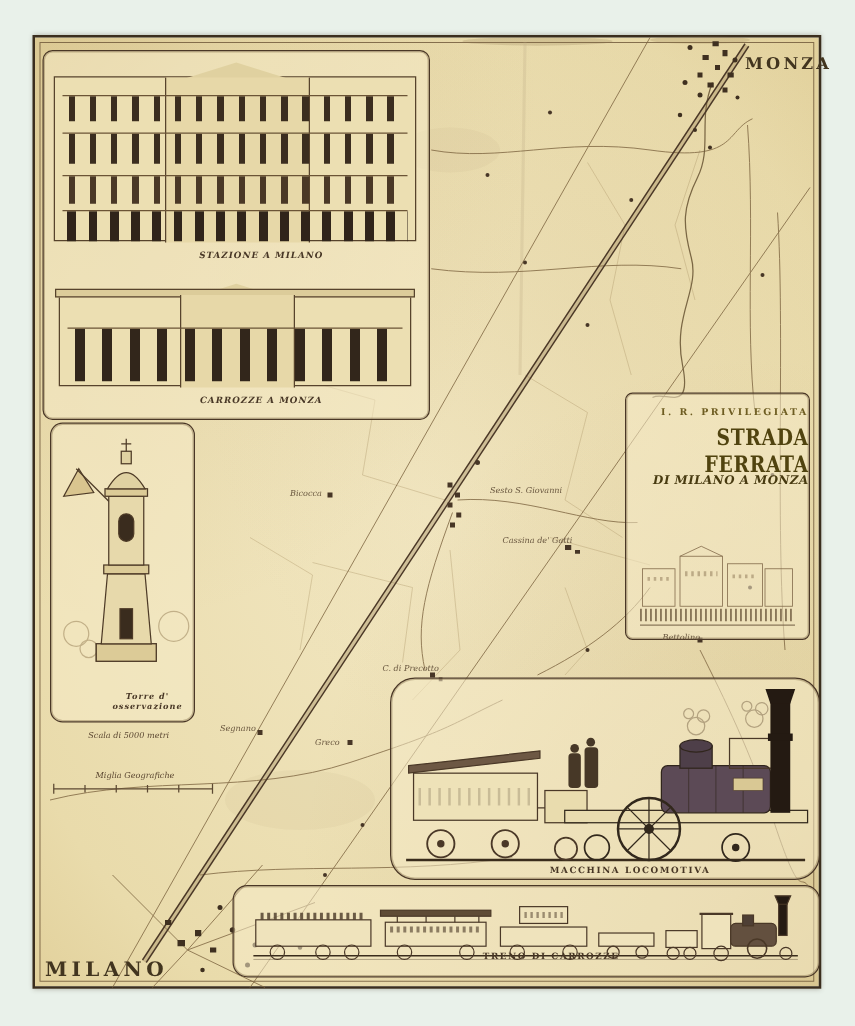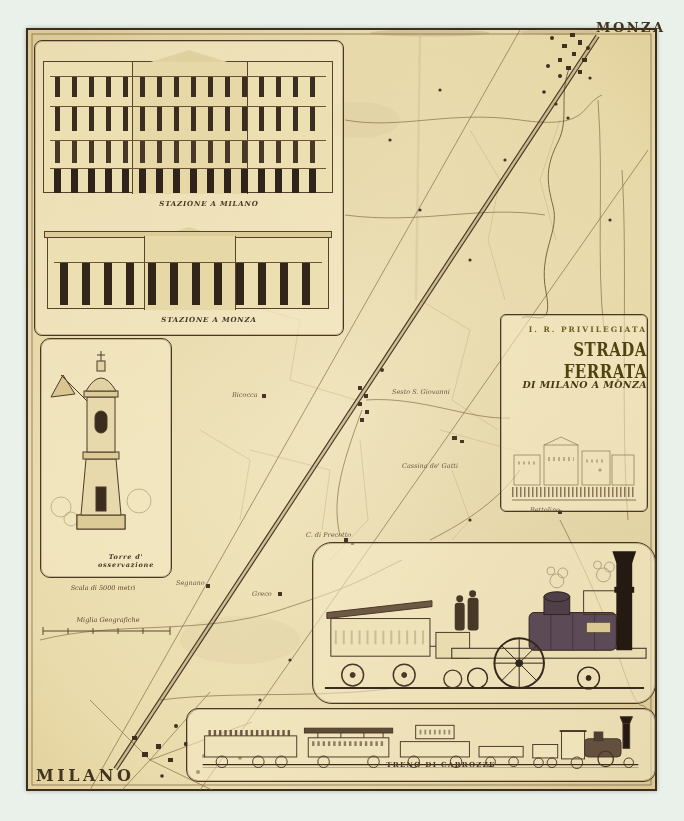--- a/index.html
+++ b/index.html
@@ -23,21 +23,21 @@
   .maplayer{position:absolute;left:26px;top:28px;width:631px;height:763px;}
 
   
   .inset{
     position:absolute;box-sizing:border-box;
     border:1.5px solid #4a3726;border-radius:10px;
     background:rgba(245,235,200,.55);
     box-shadow:inset 0 0 0 1px rgba(110,85,50,.35);
   }
   .stations-inset{left:34px;top:40px;width:310px;height:296px;border-radius:8px;}
-  .tower-inset{left:40px;top:338px;width:132px;height:240px;}
+  .tower-inset{left:40px;top:338px;width:116px;height:240px;}
   .cartouche{left:500px;top:314px;width:148px;height:198px;border-radius:6px;text-align:right;}
   .loco-inset{left:312px;top:542px;width:344px;height:162px;border-radius:20px;}
   .train-inset{left:186px;top:708px;width:470px;height:74px;border-radius:12px;}
 
   
   .bldg{position:absolute;box-sizing:border-box;background:#ecdfb2;border:1px solid #57432c;}
   .bldg1{left:8px;top:20px;width:290px;height:132px;}
   .bldg2{left:12px;top:194px;width:282px;height:74px;}
   .pediment{position:absolute;width:0;height:0;border-style:solid;border-color:transparent;}
   .bldg1 .pediment{left:97px;top:-15px;border-left-width:48px;border-right-width:48px;border-bottom:15px solid #e0d1a0;filter:drop-shadow(0 1px 0 #57432c);}
@@ -53,25 +53,25 @@
   .m1{top:26px;height:42px;border-top:1px solid #6b5436;background:repeating-linear-gradient(90deg,transparent 0 6px,#32261b 6px 14px,transparent 14px 22px);}
   .cornice{position:absolute;left:-4px;right:-4px;top:-5px;height:5px;background:#dccc9a;border:1px solid #57432c;}
 
   
   .caption{
     position:absolute;left:0;right:0;text-align:center;
     font-size:7px;letter-spacing:1.3px;color:#483726;font-weight:bold;padding-left:40px;
   }
   .caption.it{font-style:italic;letter-spacing:.8px;}
   .city{position:absolute;font-weight:bold;color:#42351f;}
-  .city-monza{left:596px;top:20px;font-size:13px;letter-spacing:2.5px;}
+  .city-monza{left:596px;top:44px;font-size:13px;letter-spacing:2.5px;}
   .city-milano{left:36px;top:766px;font-size:16px;letter-spacing:3.5px;}
   .place{position:absolute;font-size:6.5px;font-style:italic;color:#5c4933;opacity:.9;white-space:nowrap;text-align:center;}
   .pl-sesto{left:392px;top:388px;}
-  .pl-cassina{left:402px;top:428px;margin-top:34px;}
+  .pl-cassina{left:402px;top:428px;}
   .pl-precotto{left:306px;top:531px;}
   .pl-bicocca{left:232px;top:391px;}
   .pl-segnano{left:176px;top:579px;}
   .pl-greco{left:252px;top:590px;}
   .pl-bettolino{left:530px;top:506px;}
 
   
   .cart-line1{margin-top:10px;font-size:7.5px;font-weight:bold;letter-spacing:2px;color:#6e5d22;}
   .cart-line2{margin-top:9px;font-size:15px;font-weight:bold;letter-spacing:.5px;color:#50430f;transform:scaleY(1.2);}
   .cart-line3{font-size:9.5px;font-weight:bold;font-style:italic;letter-spacing:.4px;color:#473a10;}
@@ -210,21 +210,21 @@
     <div class="winrow r3"></div>
     <div class="winrow r4"></div>
   </div>
   <div class="caption it" style="top:158px">STAZIONE A MILANO</div>
   <div class="bldg bldg2">
     <div class="pediment"></div>
     <div class="cornice"></div>
     <div class="centerblock"></div>
     <div class="winrow m1"></div>
   </div>
-  <div class="caption it" style="top:274px">STAZIONE A MONZA</div>
+  <div class="caption it" style="top:274px">CARROZZE A MONZA</div>
 </div>
 
 <div class="inset tower-inset">
   <svg width="115" height="208" viewBox="0 0 115 208">
     <g stroke="#4e3b27" fill="#e7d9ab" stroke-width="1">
       <g fill="none" stroke="#8a7148" opacity=".45">
         <circle cx="20" cy="168" r="10"></circle>
           <circle cx="98" cy="162" r="12"></circle>
           <circle cx="30" cy="180" r="7"></circle>
       </g>
@@ -337,20 +337,21 @@
         <line x1="208" y1="96" x2="208" y2="146"></line>
           <line x1="183" y1="121" x2="233" y2="121"></line>
         <line x1="190" y1="103" x2="226" y2="139"></line>
           <line x1="226" y1="103" x2="190" y2="139"></line>
         <circle cx="166" cy="136" r="10" stroke-width="1.4"></circle>
         <circle cx="278" cy="136" r="11" stroke-width="1.4"></circle>
           <circle cx="278" cy="136" r="2.5" fill="#32281c"></circle>
       </g>
     </g>
   </svg>
+  <div class="caption" style="bottom:3px">MACCHINA LOCOMOTIVA</div>
 </div>
 
 <div class="inset train-inset">
   <svg width="467" height="71" viewBox="0 0 470 74">
     <line x1="8" y1="58" x2="462" y2="58" stroke="#3a2c1c" stroke-width="1.2"></line>
     <line x1="8" y1="61" x2="462" y2="61" stroke="#3a2c1c" stroke-width=".5" opacity=".6"></line>
     <g stroke="#4a3827" fill="#efe3bc">
       <g>
         <rect x="10" y="28" width="96" height="22"></rect>
         <line x1="14" y1="25" x2="102" y2="25" stroke-width="6" stroke-dasharray="2.5 3" fill="none" opacity=".8"></line>

